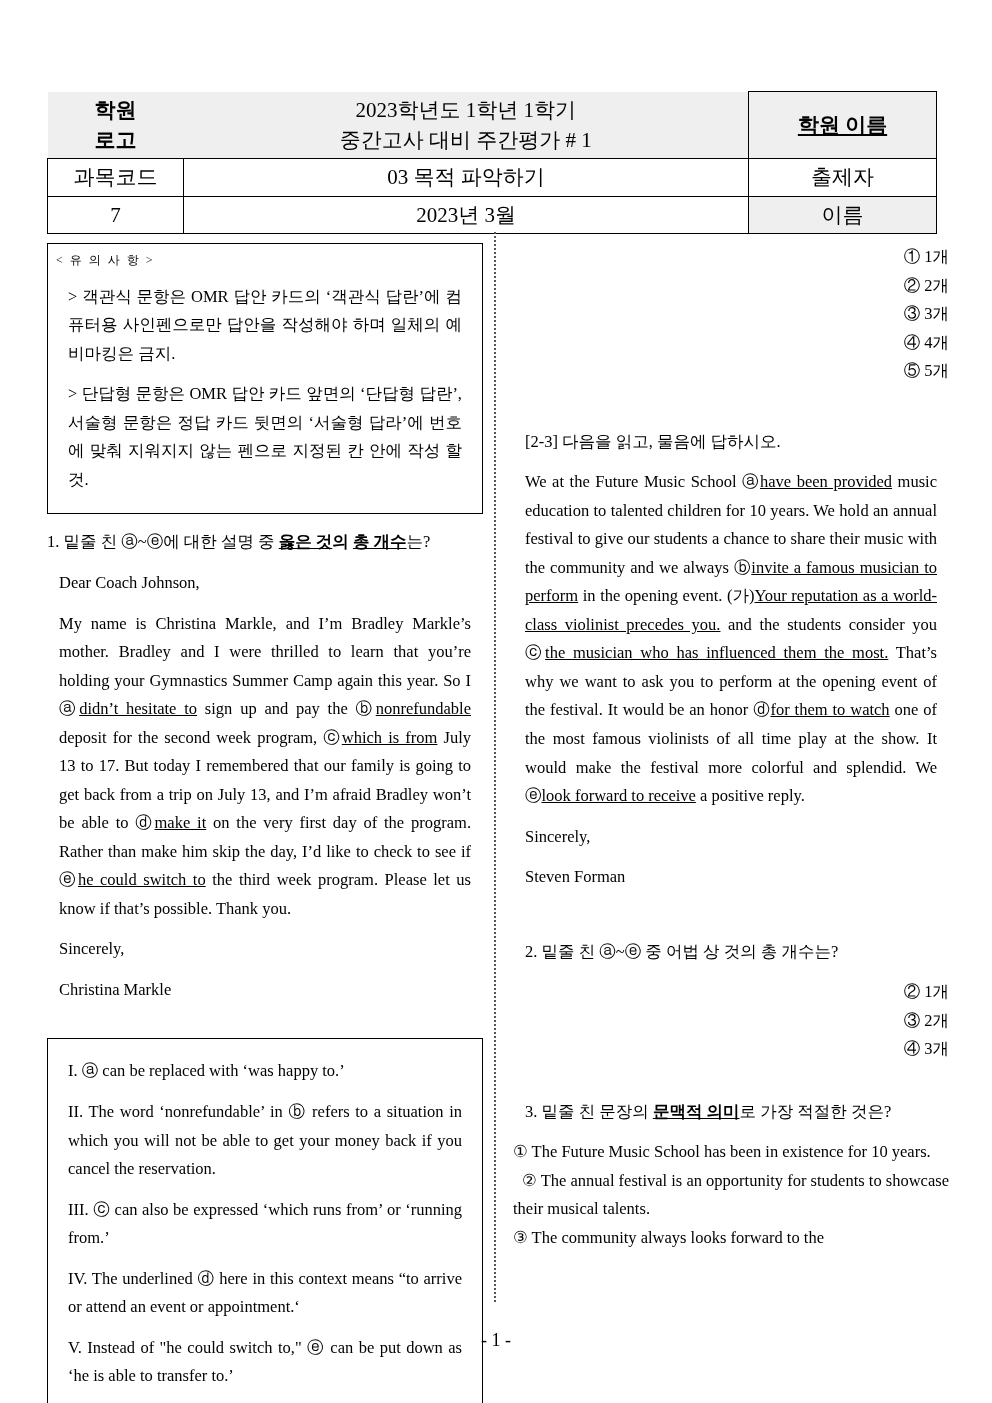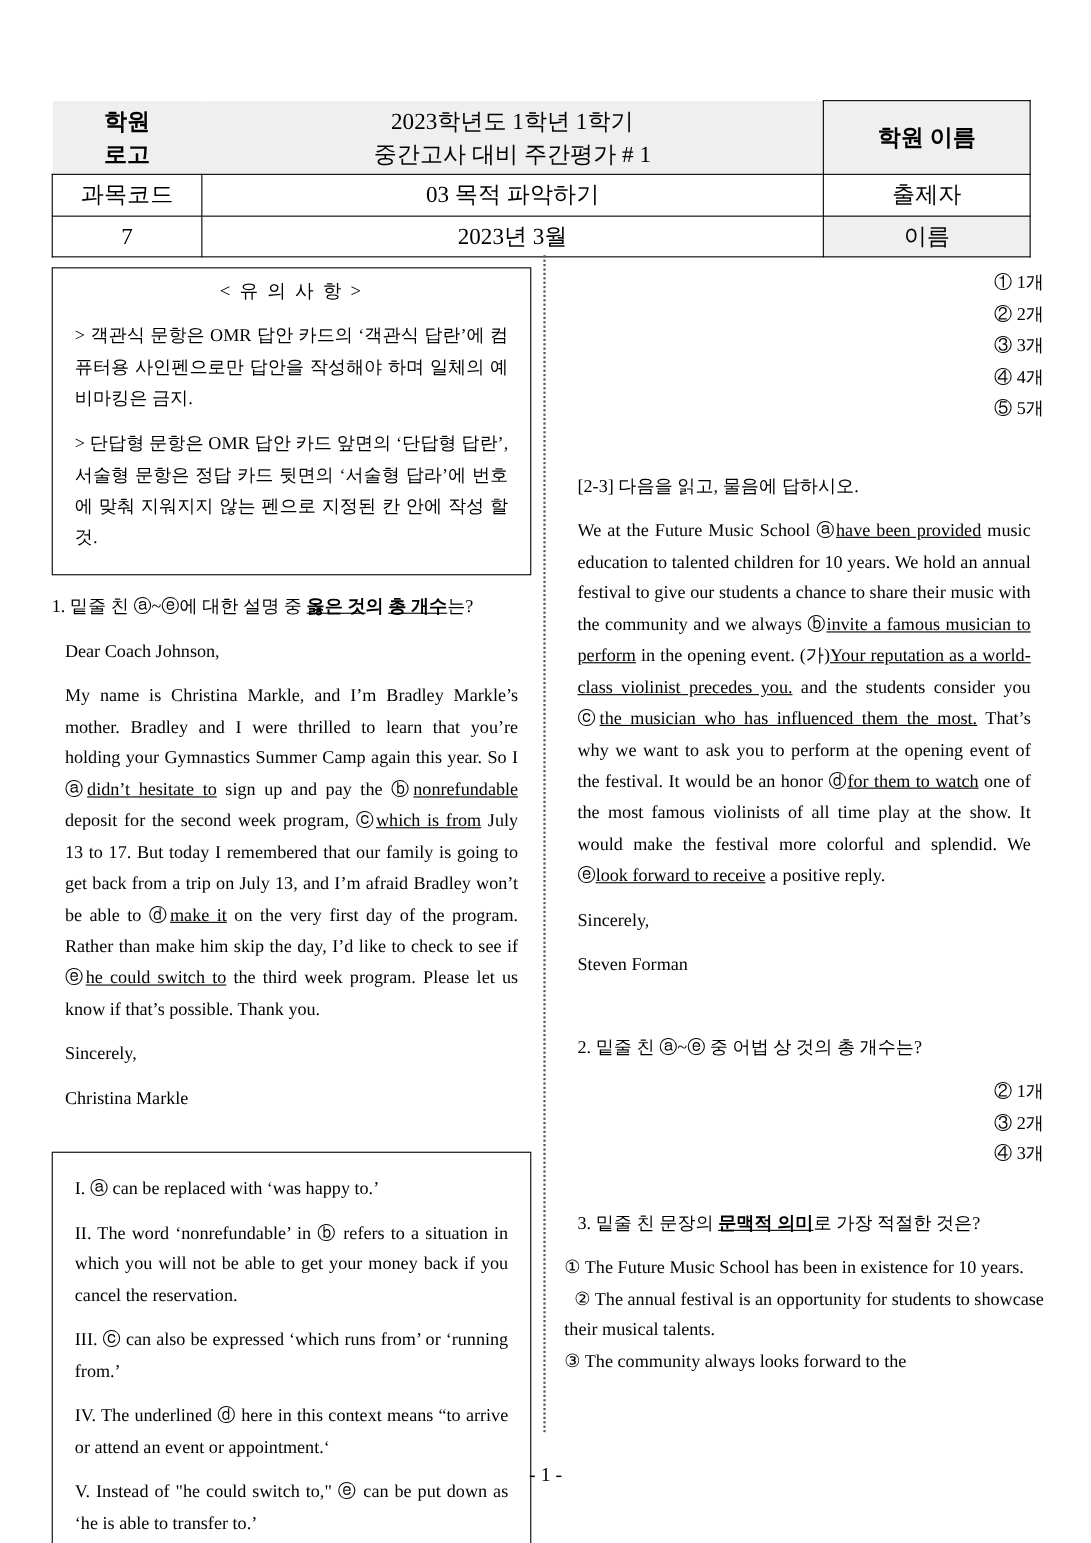--- a/index.html
+++ b/index.html
@@ -43,20 +43,21 @@
     padding-left: 4px !important;
     line-height: 1.75;
   }
   .title-cell {
     font-size: 22px;
     line-height: 1.6;
   }
   .acad-cell {
     font-weight: bold;
     font-size: 22px;
+    text-decoration: underline;
   }
   .code-lbl { font-size: 20px; }
   .subject-cell { font-size: 22px; }
 
   
   .col {
     position: absolute;
     top: 243px;
     width: 436px;
     font-size: 16.5px;
@@ -72,24 +73,24 @@
     border-left: 2px dotted #555;
   }
 
   
   .box {
     border: 1px solid #000;
     padding: 6px 8px 7px 8px;
     margin-bottom: 14px;
   }
   .box-title {
-    text-align: center;
+    text-align: left;
     letter-spacing: 2px;
     margin-bottom: 1px;
-    font-size: 17px;
+    font-size: 12px;
   }
   .jst { text-align: justify; text-align-last: left; }
   .p   { margin: 12px; }
 
   
   .qhead { margin: 0 0 0 0; }
   .spacer-md { height: 22px; }
   .spacer-lg { height: 30px; }
 
   .u { text-decoration: underline; }

